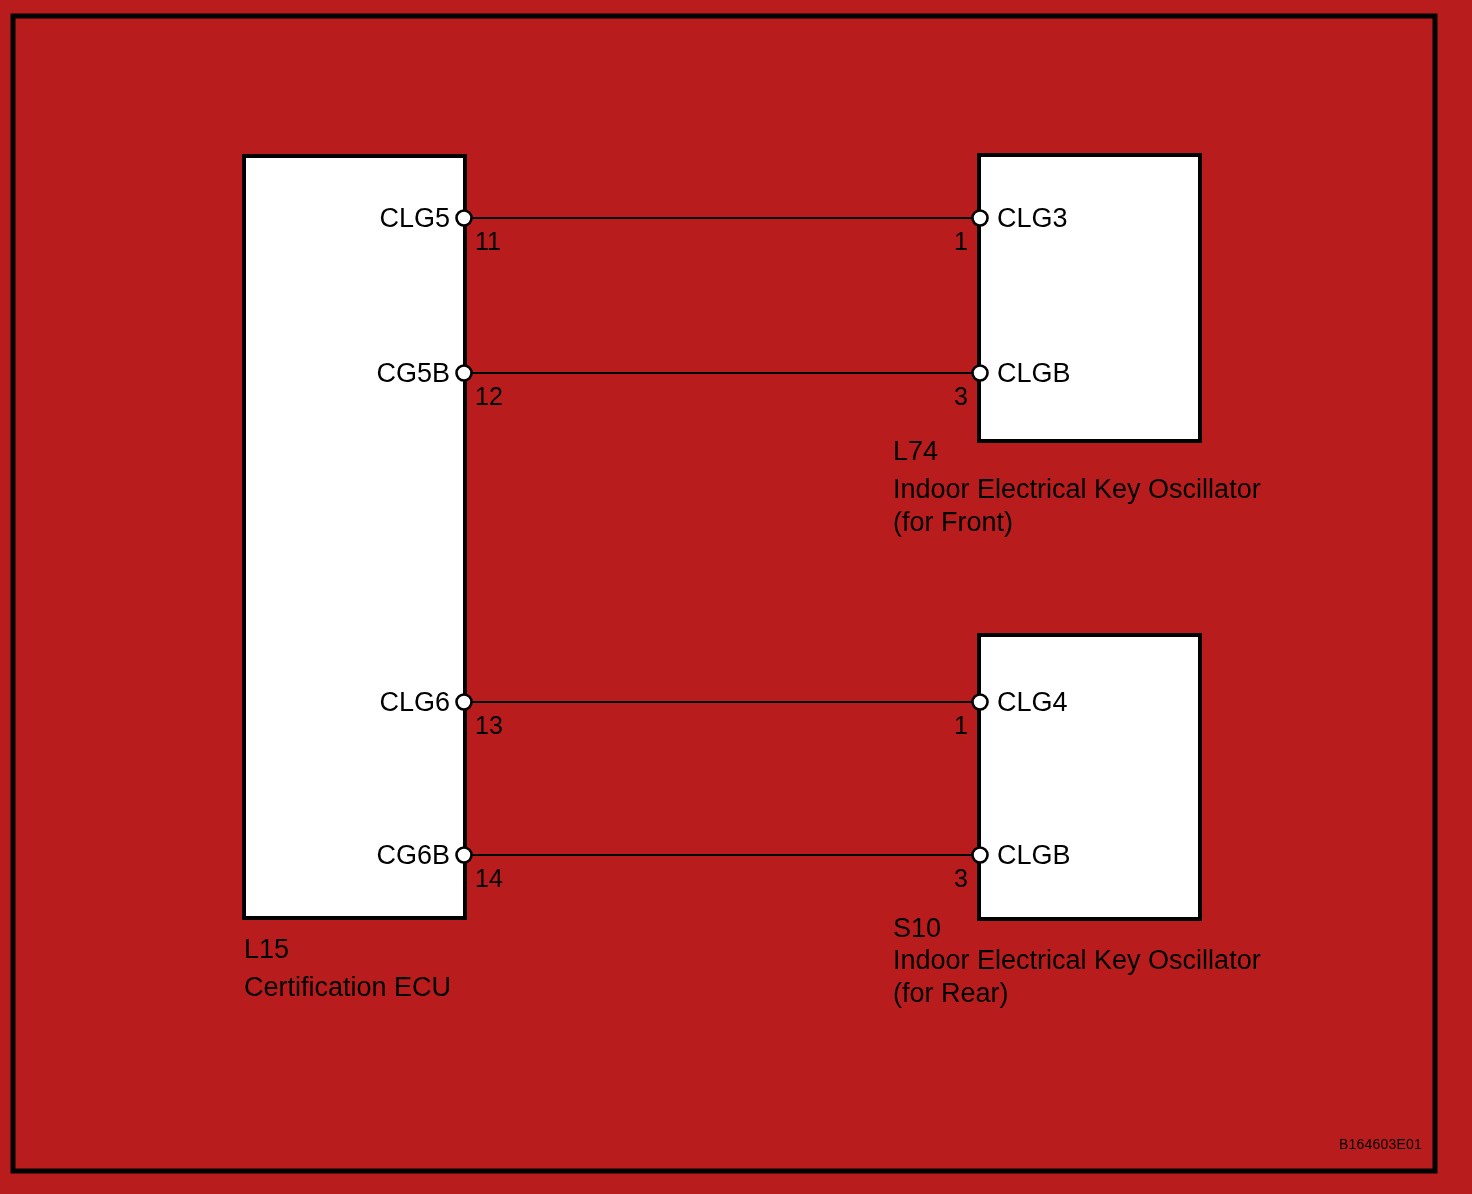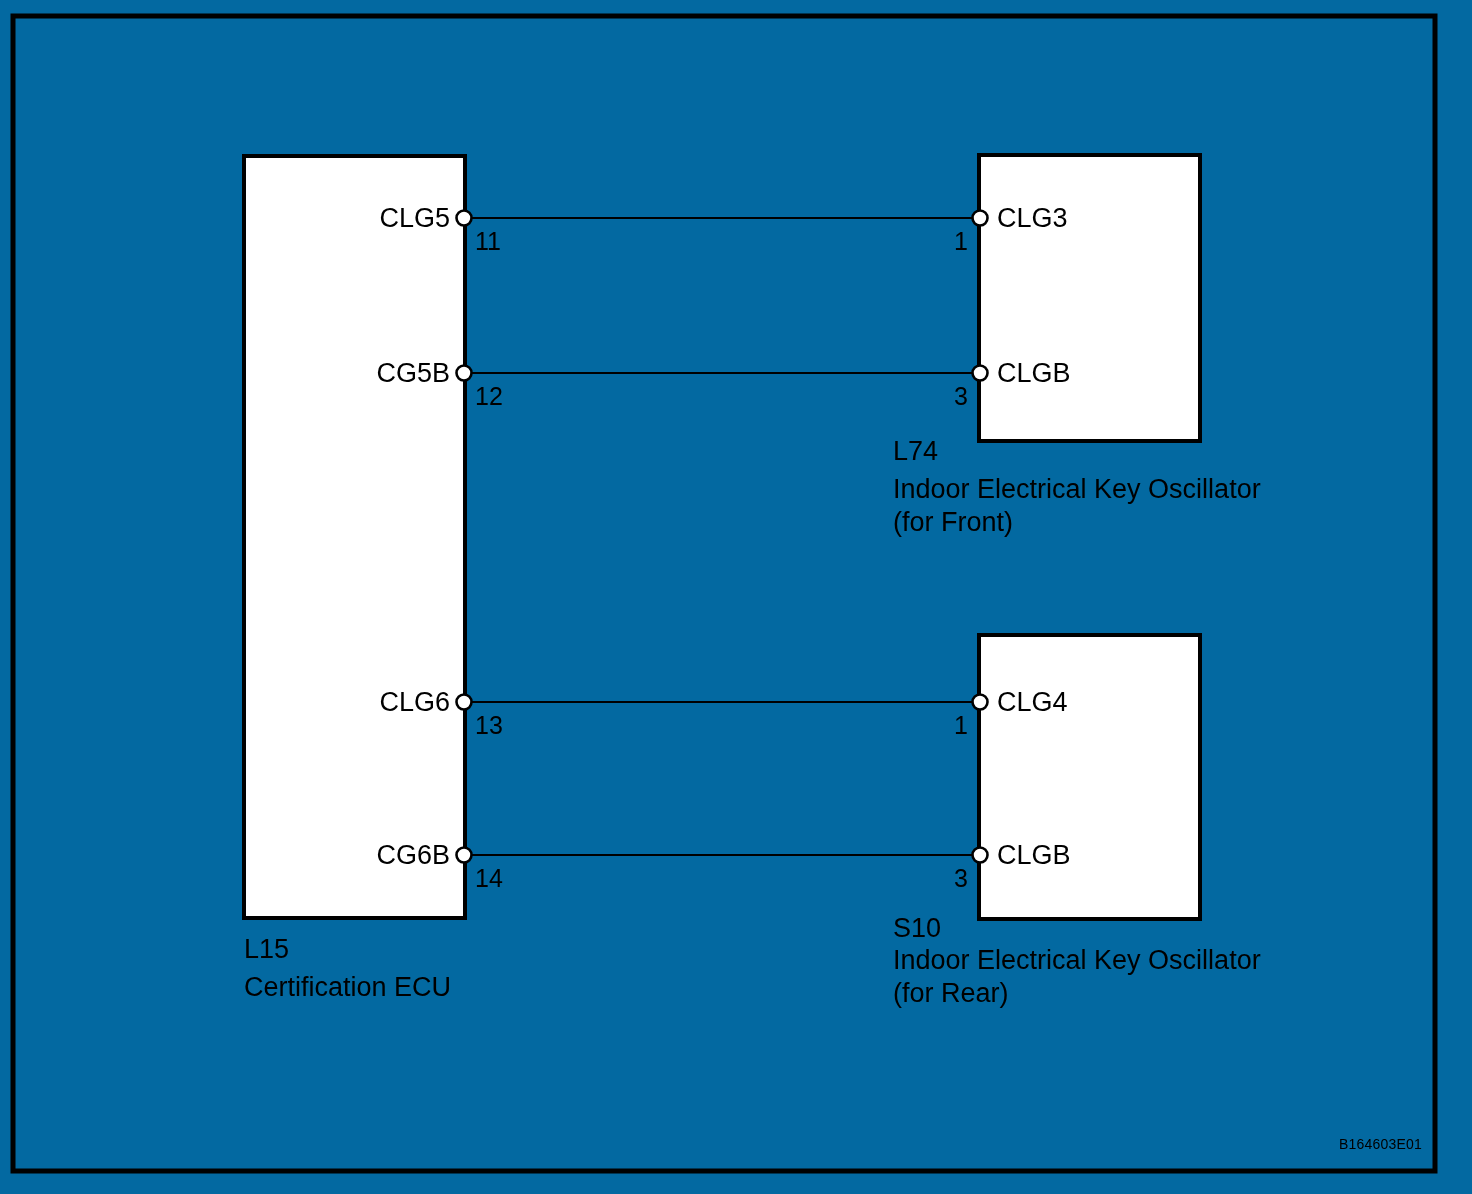--- a/index.html
+++ b/index.html
@@ -10,21 +10,21 @@
   body {
     width: 1472px;
     height: 1194px;
     font-family: "Liberation Sans", sans-serif;
     overflow: hidden;
   }
   #diagram-root {
     position: relative;
     width: 1472px;
     height: 1194px;
-    background: #0369a1;
+    background: #b91c1c;
   }
   svg.wiring-canvas {
     position: absolute;
     left: 0;
     top: 0;
     width: 1472px;
     height: 1194px;
     display: block;
   }
   .frame-rect {

